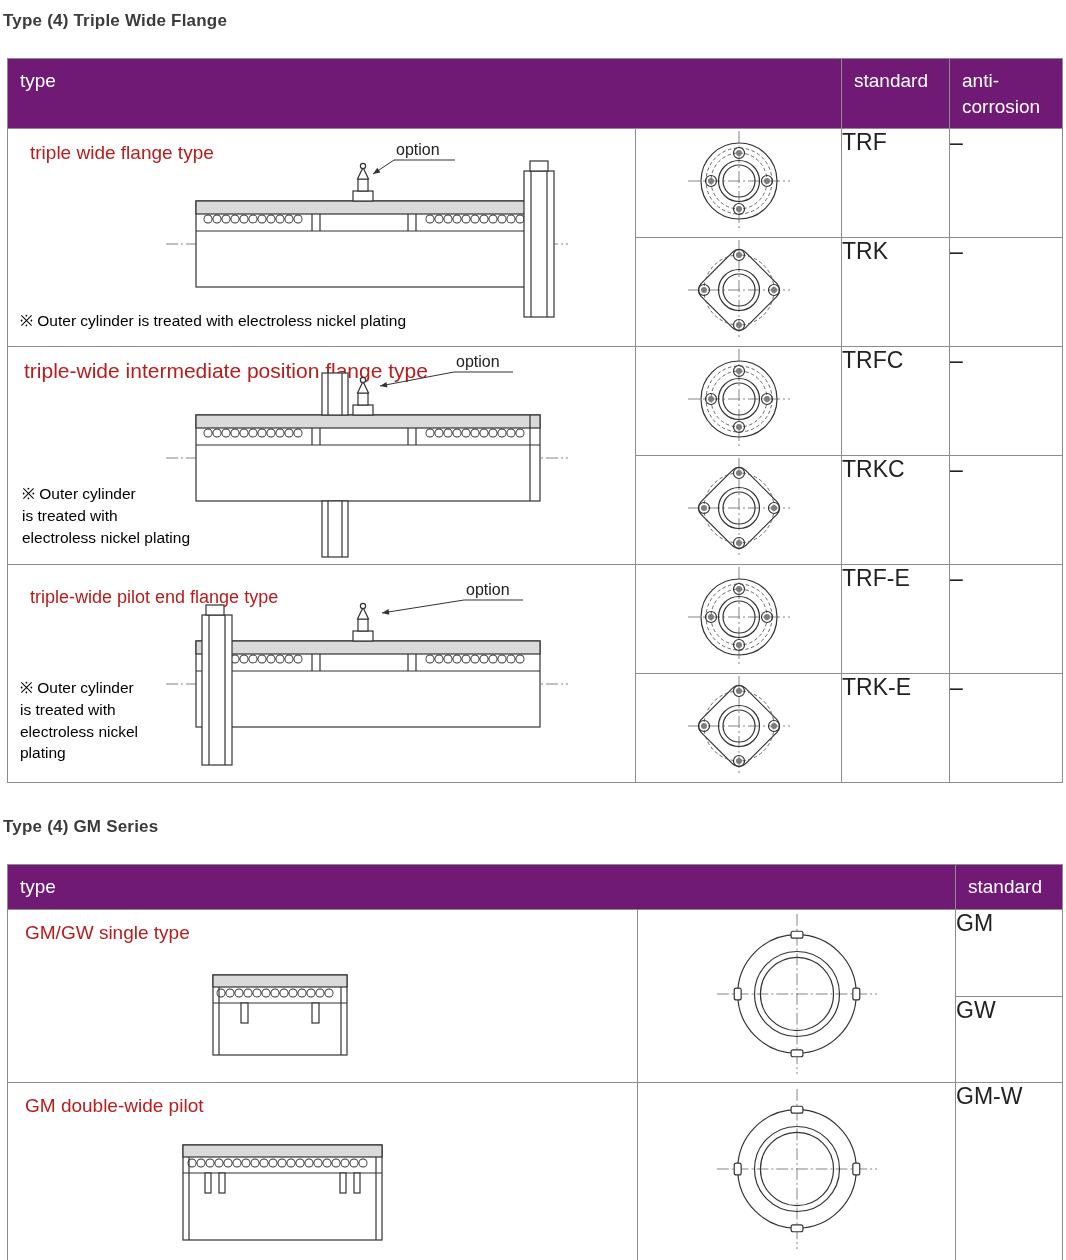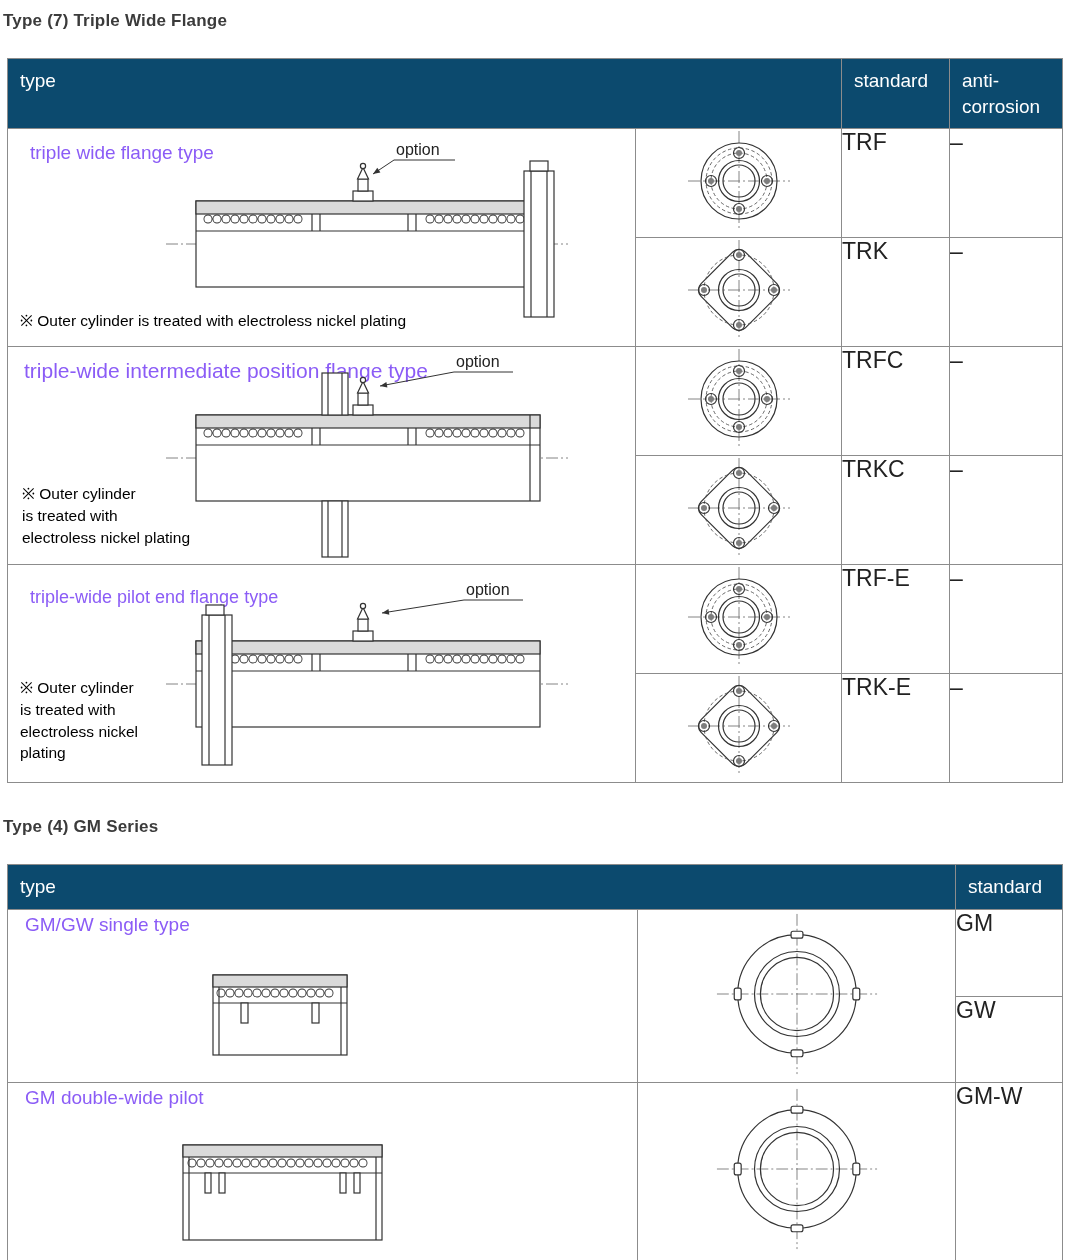--- a/index.html
+++ b/index.html
@@ -2,27 +2,27 @@
 <html><head>
 <meta charset="utf-8">
 <style>
   *{box-sizing:border-box}
   body{margin:0;background:#fff;font-family:"Liberation Sans",sans-serif}
   .page{position:relative;width:1066px;height:1260px;overflow:hidden;background:#fff;padding:11px 4px 0 3px}
   .sec-title{font-size:17px;font-weight:bold;color:#3b3b3b;margin:0;letter-spacing:.2px}
   .sec-title.second{margin-top:34px}
   table.tbl{border-collapse:collapse;table-layout:fixed;margin:27px 0 0 4px;width:1055px}
   .tbl td,.tbl th{border:1px solid #8c8c8c;padding:0;background:#fff}
-  .tbl th{background:#0c4a6e;color:#fff;font-weight:normal;font-size:19px;text-align:left;vertical-align:top;padding:9px 12px;line-height:1.35}
+  .tbl th{background:#701a75;color:#fff;font-weight:normal;font-size:19px;text-align:left;vertical-align:top;padding:9px 12px;line-height:1.35}
   .typecell{position:relative;vertical-align:top}
-  .tlabel{position:absolute;color:#8b5cf6;white-space:nowrap}
+  .tlabel{position:absolute;color:#b91c1c;white-space:nowrap}
   .lb1{left:22px;top:13px;font-size:19px}
   .lb2{left:16px;top:12px;font-size:21px}
   .lb3{left:22px;top:22px;font-size:18px}
-  .lb4{left:17px;top:4px;font-size:19px}
+  .lb4{left:17px;top:12px;font-size:19px}
   .note{position:absolute;font-size:15.5px;color:#000000;white-space:pre-line;line-height:1.4}
   .n1{left:12px;top:181px}
   .n2{left:14px;top:136px}
   .n3{left:12px;top:112px}
   .sv{position:absolute}
   .fvcell{text-align:center;vertical-align:middle}
   .stdcell{vertical-align:top;padding:10px;font-size:23px;color:#222}
   svg text{font:16px "Liberation Sans",sans-serif;fill:#222}
   .ln{fill:none;stroke:#333;stroke-width:1.2}
   .lnw{fill:#fff;stroke:#333;stroke-width:1.2}
@@ -126,21 +126,21 @@
       <rect x="30" y="40" width="6" height="20" class="lnw"></rect>
       <rect x="44" y="40" width="6" height="20" class="lnw"></rect>
       <rect x="165" y="40" width="6" height="20" class="lnw"></rect>
       <rect x="179" y="40" width="6" height="20" class="lnw"></rect>
     </g>
   </defs>
 </svg>
 
 <div class="page">
 
-  <h2 class="sec-title">Type (7) Triple Wide Flange</h2>
+  <h2 class="sec-title">Type (4) Triple Wide Flange</h2>
 
   <table class="tbl">
     <colgroup>
         <col style="width:628px">
         <col style="width:206px">
         <col style="width:108px">
         <col style="width:113px">
       </colgroup>
     <tbody>
       <tr style="height:67px">

